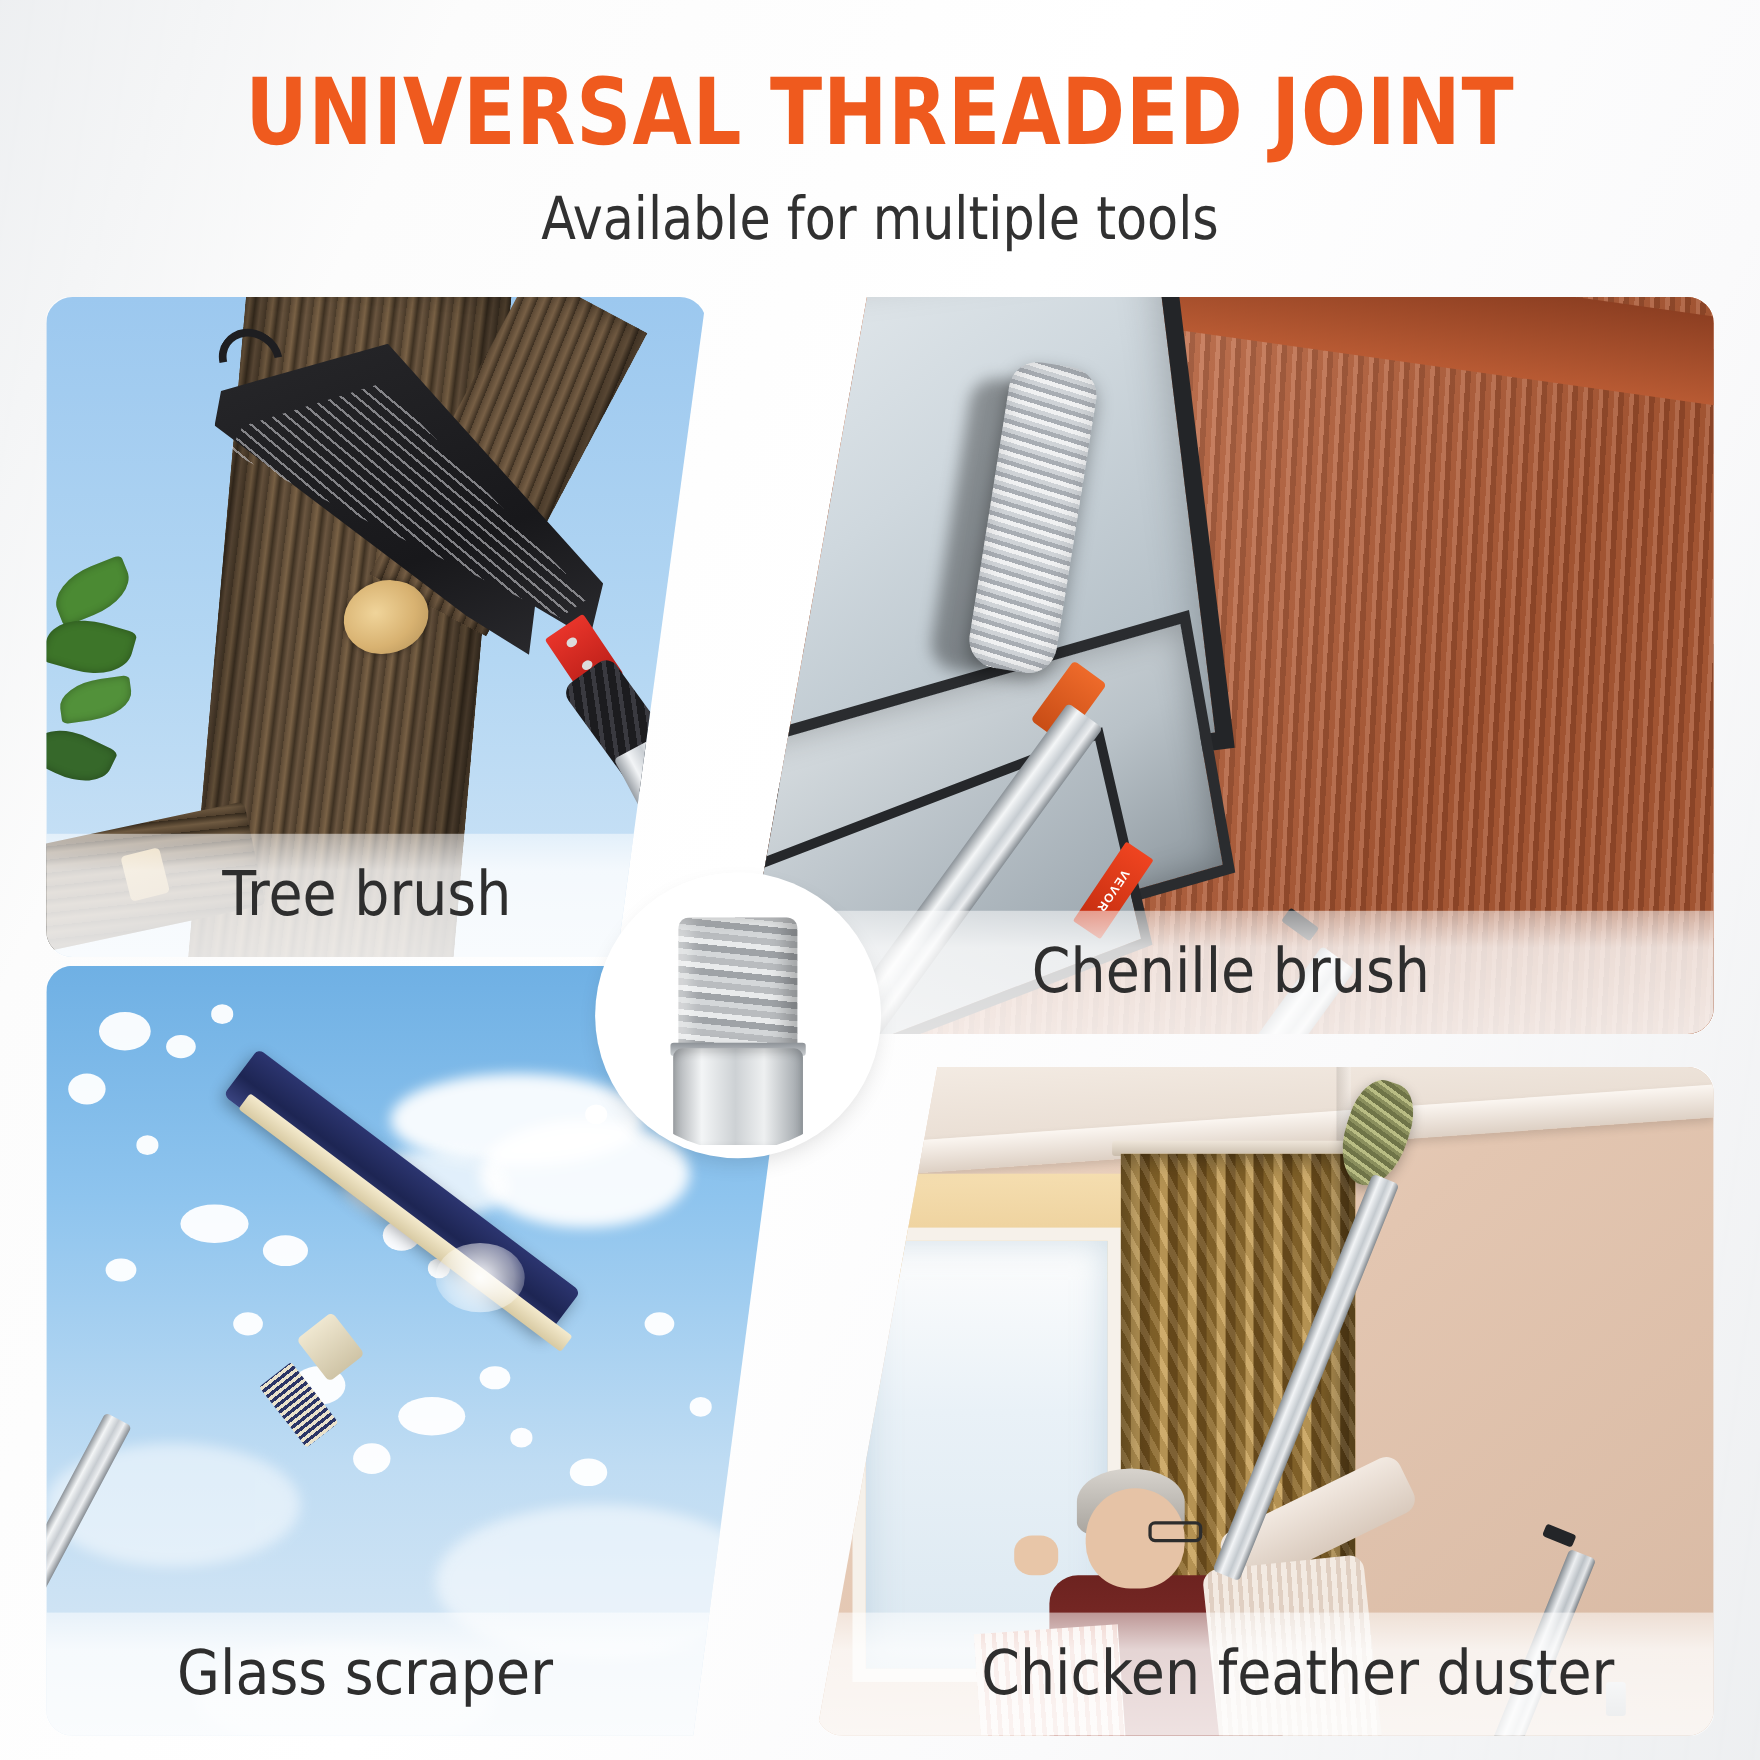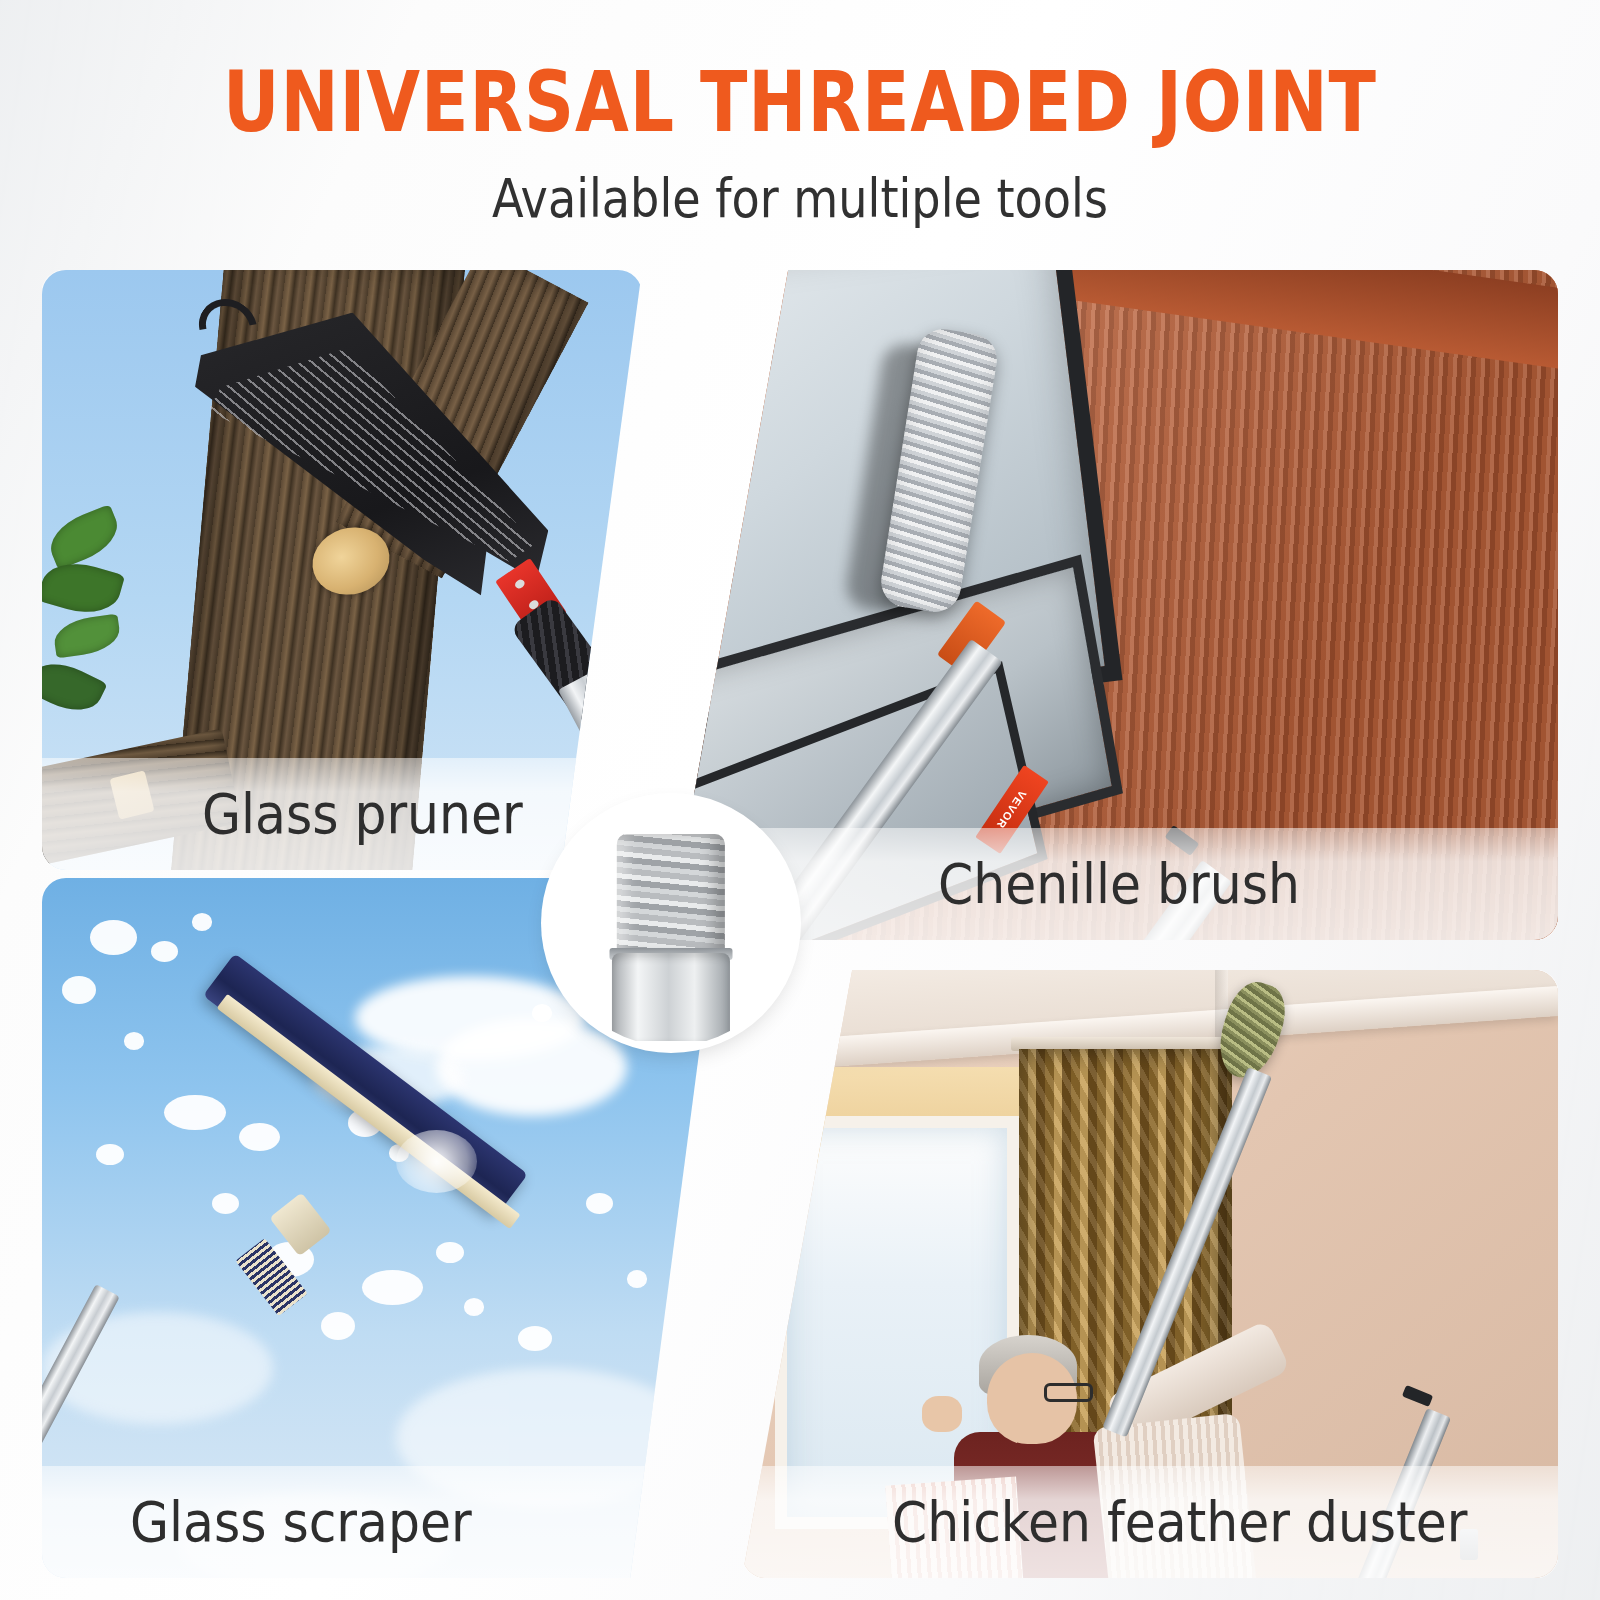--- a/index.html
+++ b/index.html
@@ -58,21 +58,21 @@
     position:absolute; left:0; right:0; bottom:0; height:112px;
     background:linear-gradient(to bottom, rgba(255,255,255,.52) 0%, rgba(255,255,255,.80) 30%, rgba(255,255,255,.86) 100%);
     display:flex; align-items:center; z-index:9;
   }
   .caption span {
     font-family:"Liberation Sans Narrow","DejaVu Sans Condensed","Liberation Sans", sans-serif;
     font-size:56px; color:#2e2e2e; white-space:nowrap; line-height:1;
   }
   .cap-tl span { margin-left:160px; }
   .cap-tr span { margin-left:270px; }
-  .cap-bl span { margin-left:88px; }
+  .cap-bl span { margin-left:119px; }
   .cap-br span { margin-left:150px; }
 
   
   .sky-tl { position:absolute; inset:0; background:linear-gradient(to bottom,#9cc8ef 0%, #b4d7f3 55%, #cfe4f6 100%); }
   .trunk {
     position:absolute; left:26%; top:-4%; width:40%; height:108%;
     background:
       repeating-linear-gradient(92deg, #5d4a35 0px,#7a6246 5px,#3e3122 10px,#6b5640 15px,#4a3b2a 21px),
       repeating-linear-gradient(4deg, rgba(0,0,0,.35) 0px, rgba(255,255,255,.12) 9px, rgba(0,0,0,.30) 19px),
       #5a4833;
@@ -372,21 +372,21 @@
       <div class="saw-teeth"></div>
       <div class="saw-hook"></div>
       <div class="red-collar">
           <i></i>
           <i></i>
         </div>
       <div class="grip"></div>
       <div class="pole"></div>
     </div>
     <div class="caption cap-tl">
-      <span>Glass pruner</span>
+      <span>Tree brush</span>
     </div>
   </div>
 
   <div class="panel p-tr clipB">
     <div class="scene">
       <div class="tr-siding"></div>
       <div class="tr-fascia"></div>
       <div class="tr-dark"></div>
       <div class="tr-win"></div>
       <div class="tr-sash"></div>

